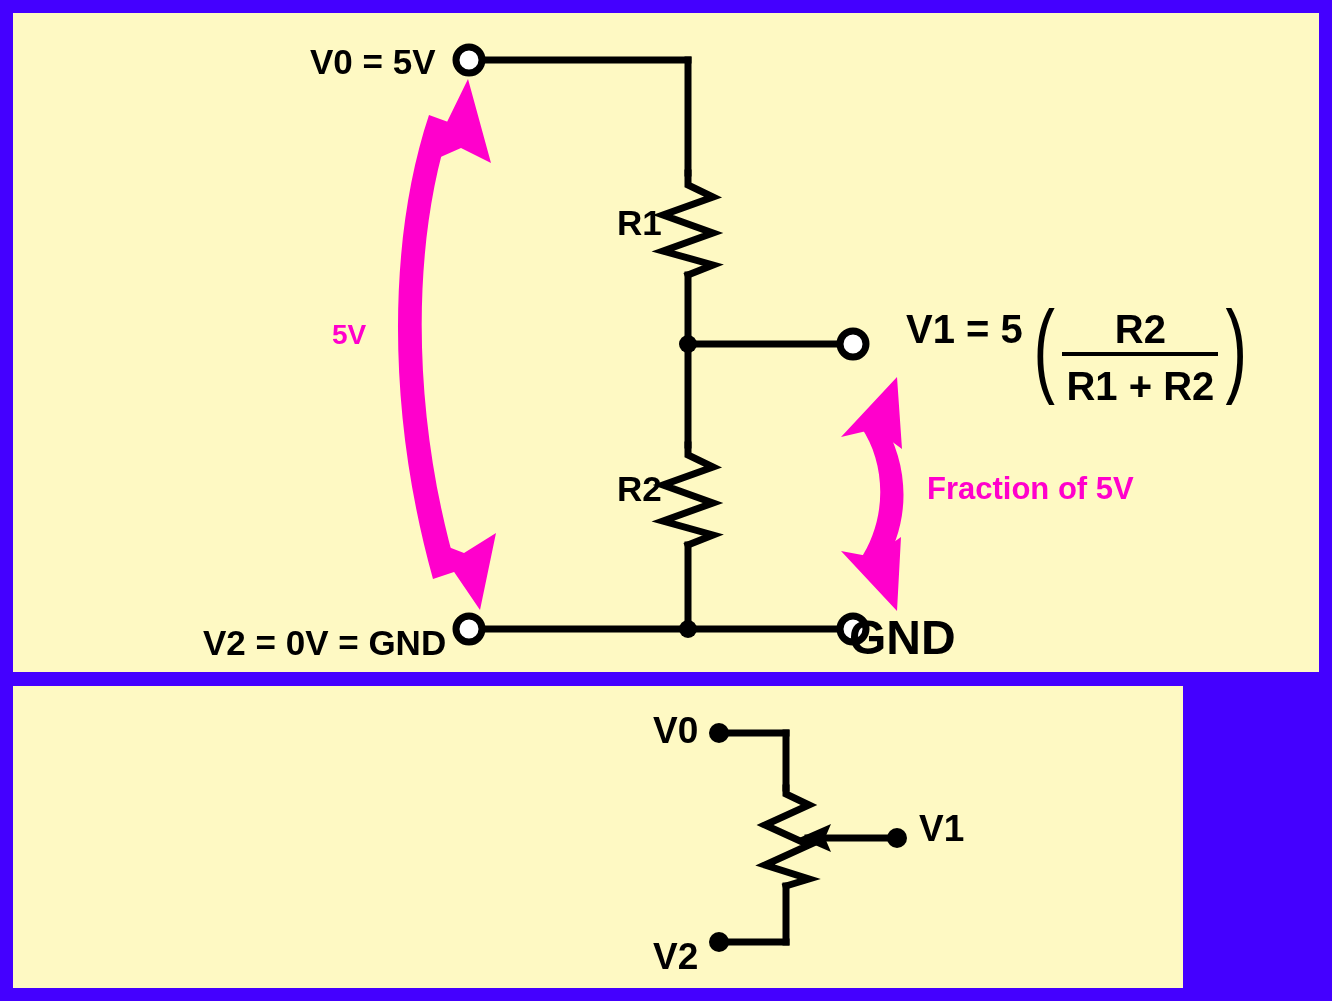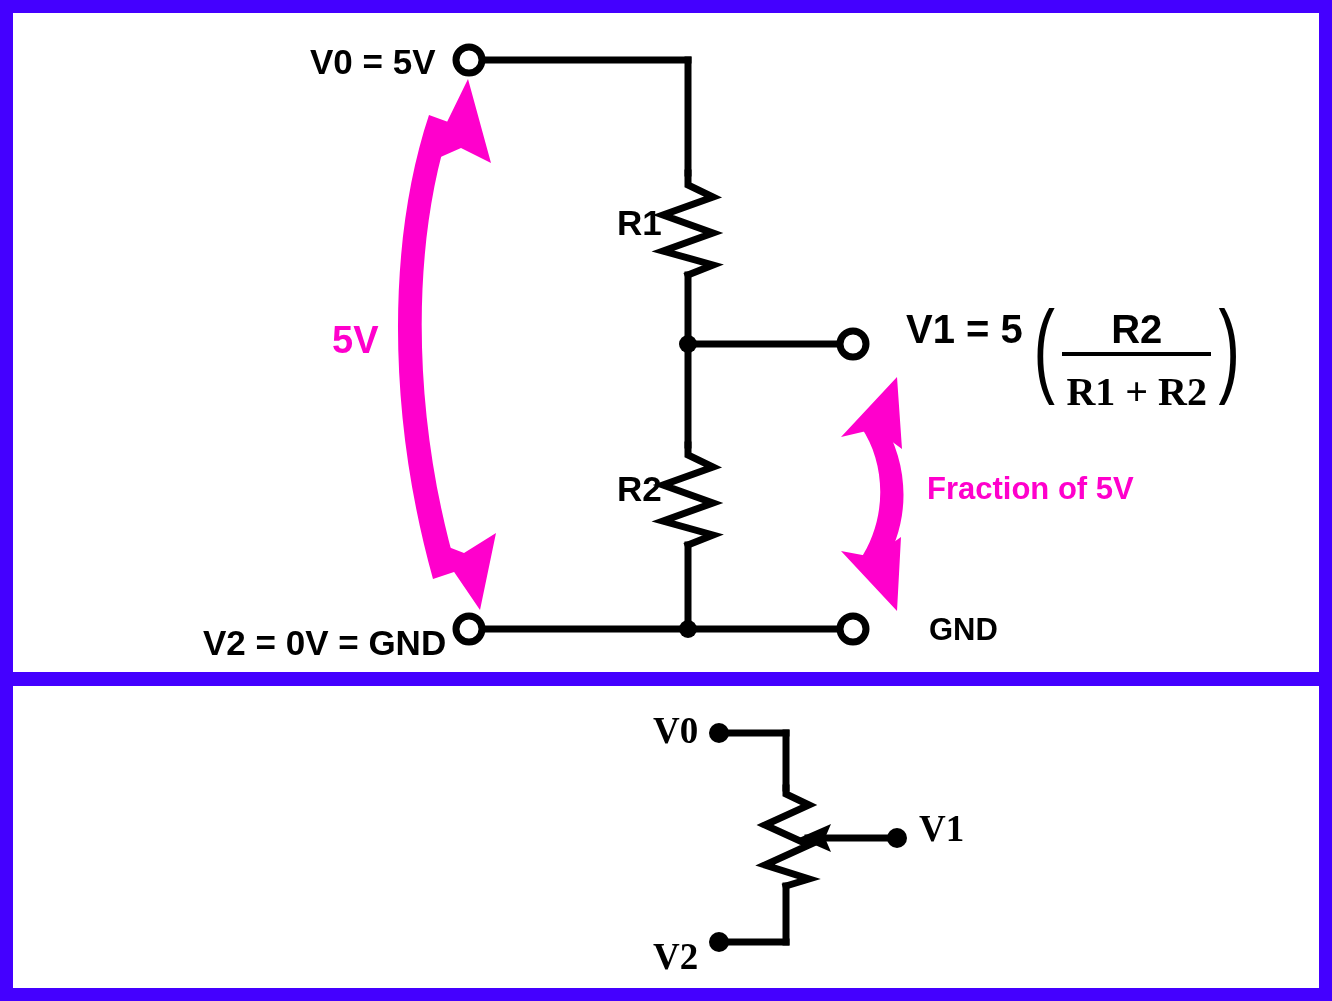--- a/index.html
+++ b/index.html
@@ -15,35 +15,34 @@
   }
   #figure {
     position: relative;
     width: 1332px;
     height: 1001px;
     background: #4400ff;
     box-sizing: border-box;
   }
   .panel {
     position: absolute;
-    background: #ffffff;
+    background: #fef9c3;
     overflow: hidden;
   }
   #panel-top {
     left: 13px;
     top: 13px;
     width: 1306px;
     height: 659px;
   }
   #panel-bottom {
     left: 13px;
     top: 686px;
-    width: 1306px;
+    width: 1170px;
     height: 302px;
-    font-family: Liberation Serif, serif;
   }
   .panel svg {
     display: block;
     position: absolute;
     left: 0;
     top: 0;
   }
   .lbl {
     position: absolute;
     font-weight: bold;
@@ -77,21 +76,21 @@
     flex-direction: column;
     align-items: center;
     margin: 0 1px;
   }
   #formula .frac .num { padding: 0 6px 3px 6px; }
   #formula .frac .bar {
     width: 100%;
     height: 4px;
     background: #000;
   }
-  #formula .frac .den { padding: 16px 4px 0 4px; font-family: Liberation Serif, serif; }
+  #formula .frac .den { padding: 10px 4px 0 4px; }
 </style>
 </head>
 <body>
 
 <div id="figure">
 
   <div class="panel" id="panel-top">
 
     <svg width="1306" height="659" viewBox="0 0 1306 659">
 
@@ -145,23 +144,23 @@
     </svg>
 
     <span class="lbl" style="left:297px; top:31px; font-size:35px;">V0 = 5V</span>
 
     <span class="lbl" style="left:604px; top:192px; font-size:35px;text-align:right;">R1</span>
 
     <span class="lbl" style="left:604px; top:458px; font-size:35px;">R2</span>
 
     <span class="lbl" style="left:190px; top:601px; font-size:35px;margin-top:11px;">V2 = 0V = GND</span>
 
-    <span class="lbl" style="left:916px; top:601px; font-size:31px;">GND</span>
-
-    <span class="lbl lbl-magenta" style="left:319px; top:308px; font-size:38px;">5V</span>
+    <span class="lbl" style="left:836px; top:601px; font-size:48px;">GND</span>
+
+    <span class="lbl lbl-magenta" style="left:319px; top:308px; font-size:28px;">5V</span>
 
     <span class="lbl lbl-magenta" style="left:914px; top:460px; font-size:31px;">Fraction of 5V</span>
 
     <div id="formula">
       <span class="eqlead">V1 = 5</span>
       <span class="paren">(</span>
       <span class="frac">
         <span class="num">R2</span>
         <span class="bar"></span>
         <span class="den">R1 + R2</span>

